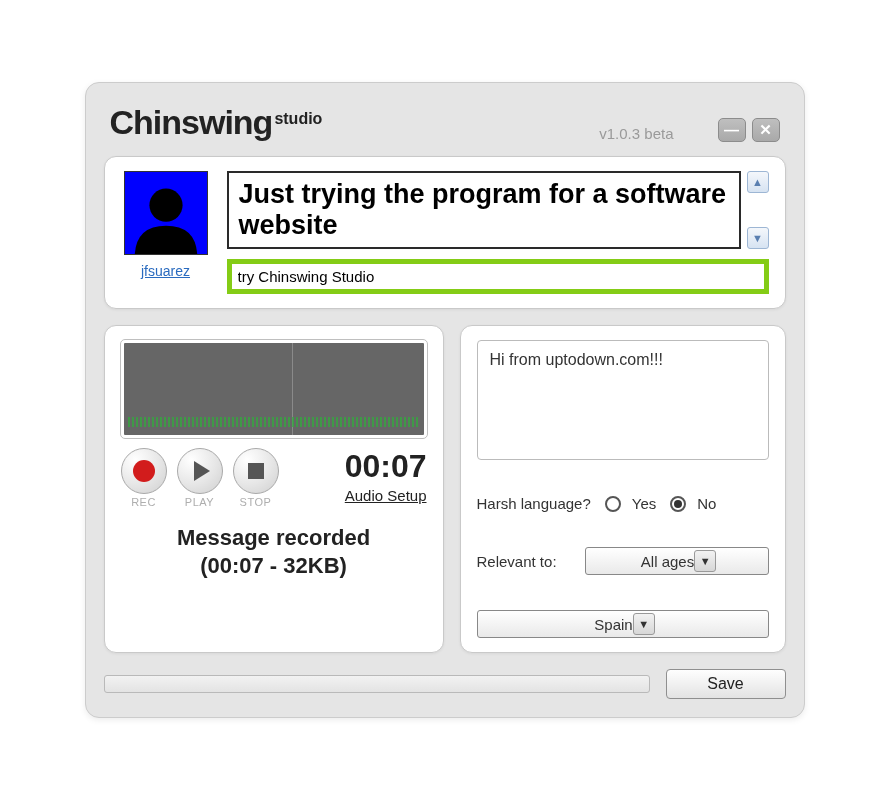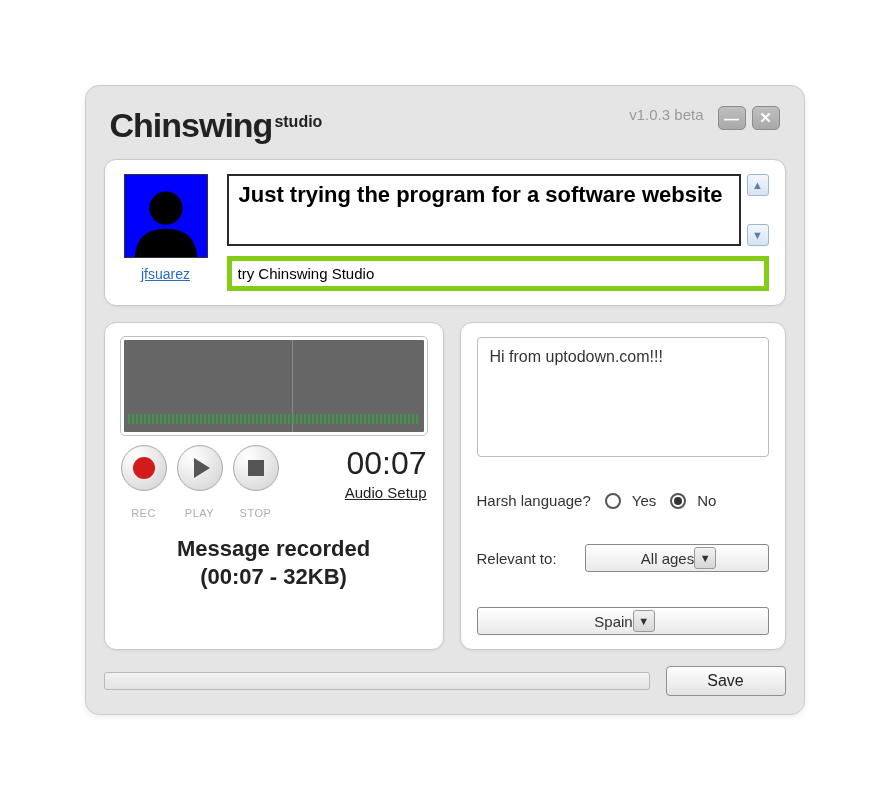--- a/index.html
+++ b/index.html
@@ -15,32 +15,33 @@
   .window {
     width: 720px;
     background: #e5e5e5;
     border: 1px solid #ccc;
     border-radius: 14px;
     padding: 16px 18px 18px 18px;
     box-shadow: 0 2px 6px rgba(0,0,0,0.08);
   }
   .titlebar {
     display: flex;
-    align-items: flex-start;
+    align-items: flex-end;
     justify-content: space-between;
     padding: 4px 6px 14px 6px;
+    gap: 44px;
   }
   .brand {
     display: flex;
     align-items: baseline;
     gap: 2px;
   }
   .brand .main { font-size: 34px; font-weight: 900; color: #222; letter-spacing: -1px; }
   .brand .sub { font-size: 16px; font-weight: 700; color: #222; position: relative; top: -10px; }
-  .version { color: #9a9a9a; font-size: 15px; margin-left: auto; margin-right: 14px; }
+  .version { color: #9a9a9a; font-size: 15px; margin-left: auto; }
   .winbtns { display: flex; gap: 6px; }
   .winbtn {
     width: 28px; height: 24px;
     background: linear-gradient(#bfbfbf,#a9a9a9);
     border: 1px solid #8c8c8c;
     border-radius: 5px;
     display: flex; align-items: center; justify-content: center;
     color: #fff; font-weight: bold; font-size: 15px;
     cursor: pointer;
   }
@@ -60,21 +61,21 @@
     overflow: hidden;
   }
   .avatar svg { width: 100%; height: 100%; }
   .username { color: #2a6bbf; font-size: 14px; text-decoration: underline; cursor: pointer; }
   .fields-col { flex: 1; display: flex; flex-direction: column; gap: 10px; }
   .title-row { display: flex; gap: 6px; align-items: stretch; }
   .title-box {
     flex: 1;
     border: 2px solid #2a2a2a;
     padding: 6px 10px;
-    font-size: 22px;
+    font-size: 27px;
     font-weight: 900;
     line-height: 1.15;
     min-height: 64px;
   }
   .scroll-col { width: 22px; display: flex; flex-direction: column; justify-content: space-between; gap: 28px; }
   .scroll-btn {
     width: 22px; height: 22px;
     background: linear-gradient(#f4f7fb,#d6e3f2);
     border: 1px solid #9db6d4;
     border-radius: 3px;
@@ -97,34 +98,34 @@
     border: 3px solid #fff;
     outline: 1px solid #bfbfbf;
     border-radius: 4px;
     position: relative;
     overflow: hidden;
   }
   .waveform .divider { position: absolute; left: 56%; top: 0; bottom: 0; width: 1px; background: #8a8a8a; }
   .waveform .base { position: absolute; left: 4px; right: 4px; bottom: 8px; height: 10px;
     background: repeating-linear-gradient(90deg,#2fae3a 0 2px, transparent 2px 4px); opacity: .7; }
   .controls-row { display: flex; align-items: flex-start; gap: 10px; }
-  .ctrl { display: flex; flex-direction: column; align-items: center; gap: 16px; }
+  .ctrl { display: flex; flex-direction: column; align-items: center; gap: 2px; }
   .circle {
     width: 46px; height: 46px; border-radius: 50%;
     background: radial-gradient(circle at 30% 25%, #ffffff, #e6e6e6 55%, #cfcfcf);
     border: 1px solid #a9a9a9;
     display: flex; align-items: center; justify-content: center;
     cursor: pointer;
   }
   .dot-red { width: 22px; height: 22px; background: #d21c1c; border-radius: 50%; }
   .tri { width: 0; height: 0; border-left: 16px solid #555; border-top: 10px solid transparent; border-bottom: 10px solid transparent; margin-left: 4px; }
   .sq { width: 16px; height: 16px; background: #555; }
   .ctrl-label { font-size: 11px; color: #aeaeae; letter-spacing: 0.5px; }
   .time-col { margin-left: auto; text-align: right; display: flex; flex-direction: column; align-items: flex-end; gap: 2px; }
-  .time { font-size: 32px; font-weight: 400; color: #222; }
+  .time { font-size: 32px; font-weight: 700; color: #222; }
   .setup { font-size: 15px; color: #222; text-decoration: underline; cursor: pointer; }
   .rec-status { text-align: center; font-size: 22px; font-weight: 900; color: #222; margin-top: 6px; line-height: 1.25; }
   .meta-panel { flex: 1; display: flex; flex-direction: column; gap: 14px; }
   .desc-box {
     width: 100%; min-height: 120px;
     border: 1px solid #bbb; border-radius: 4px;
     padding: 10px 12px;
     font-size: 16px; color: #333;
     resize: none; font-family: inherit;
   }

